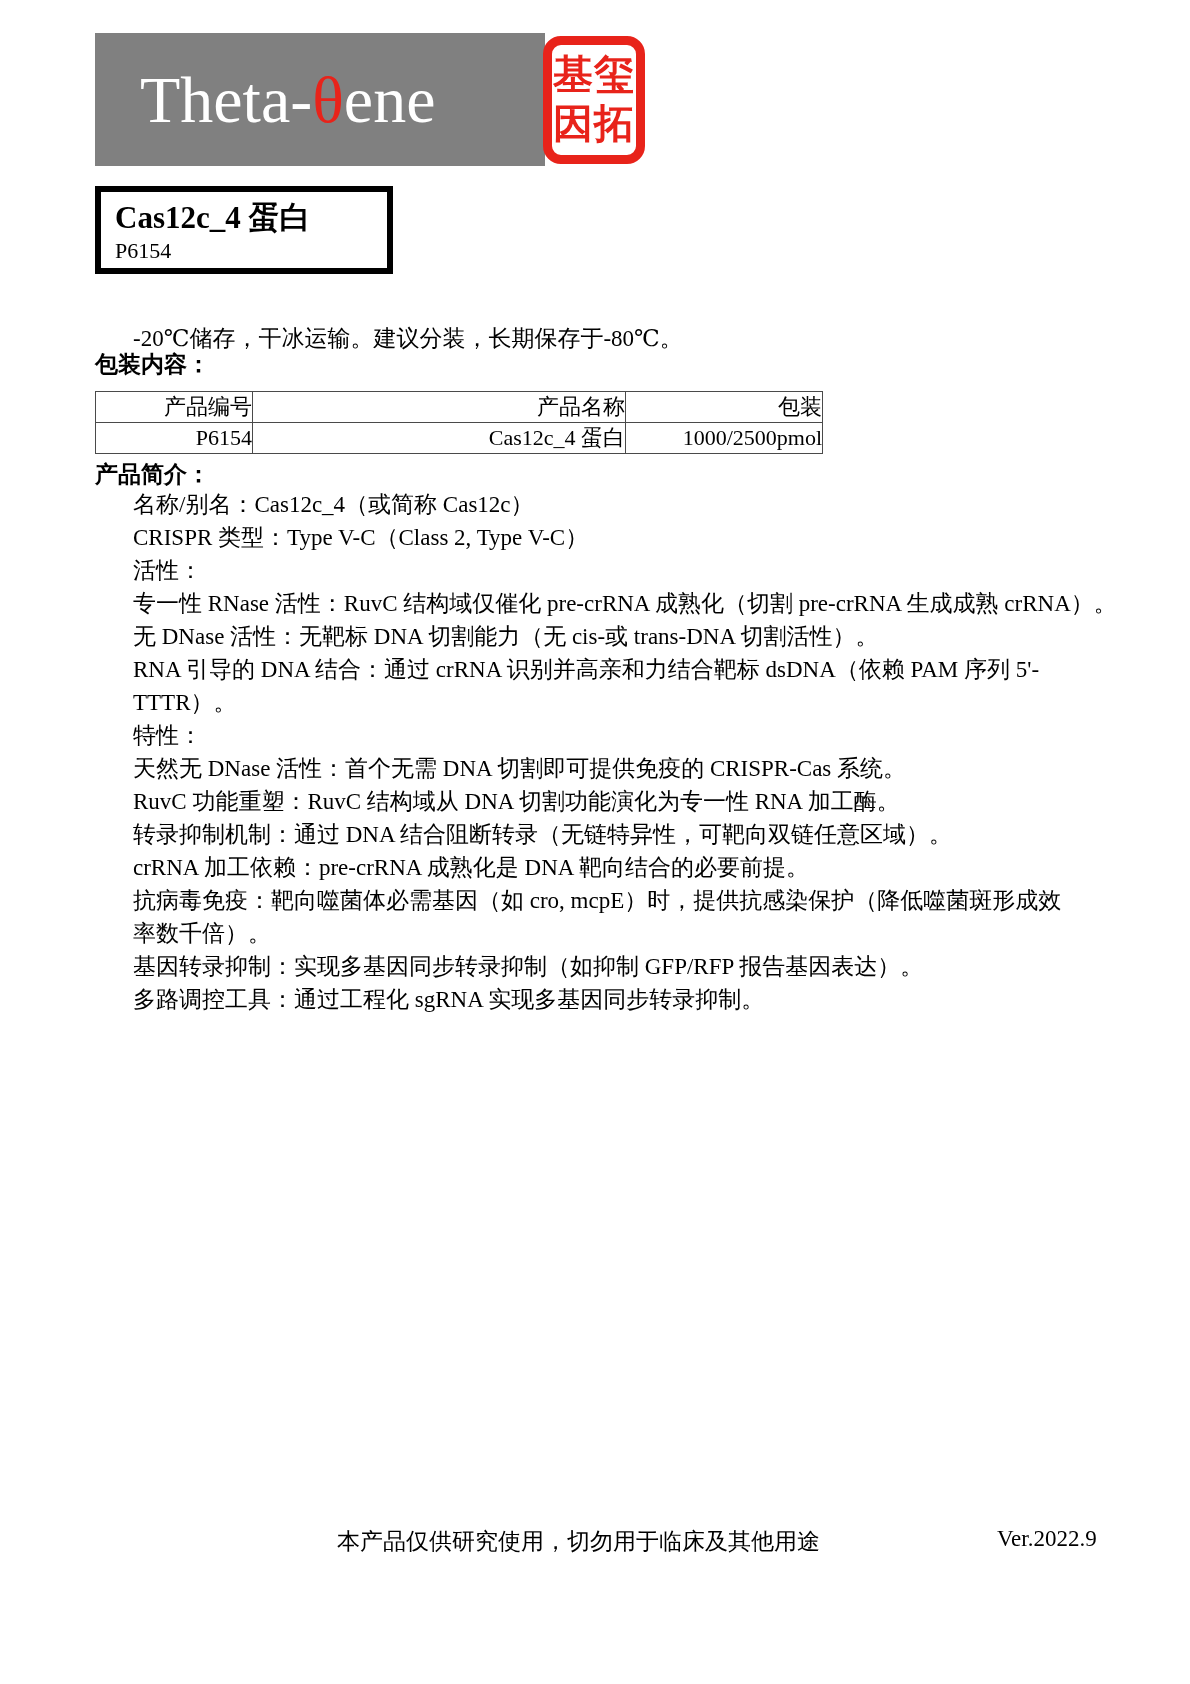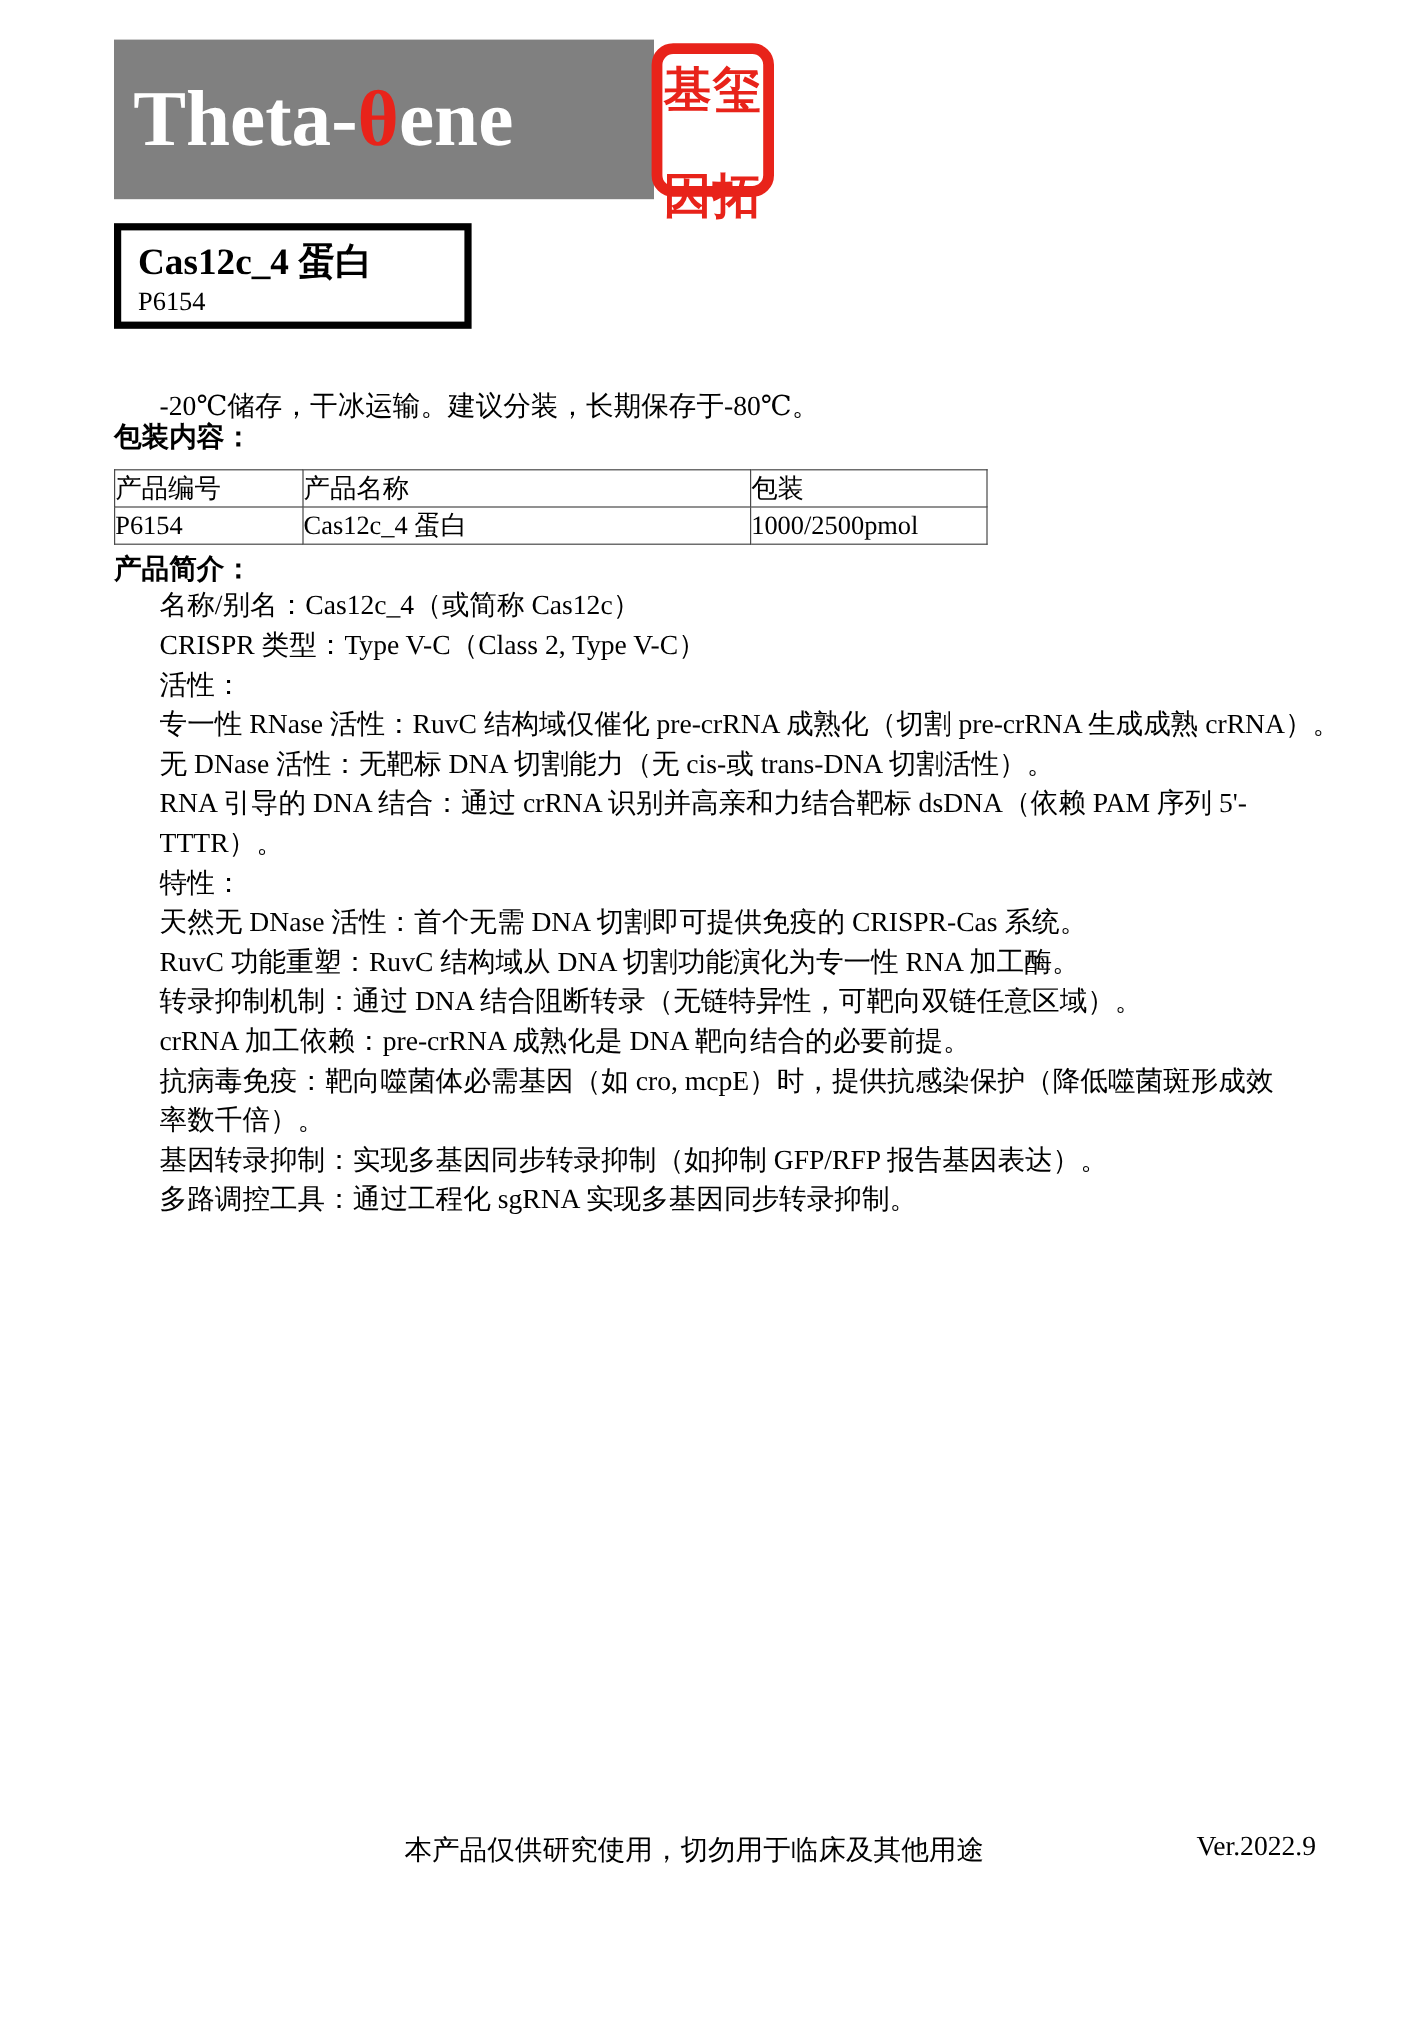--- a/index.html
+++ b/index.html
@@ -23,26 +23,27 @@
     left: 95px;
     top: 33px;
     width: 450px;
     height: 133px;
     background: #808080;
     display: flex;
     align-items: center;
   }
   .logo-text {
     font-size: 66px;
-    font-weight: bold;
+    font-weight: normal;
     color: #ffffff;
     padding-left: 16px;
     letter-spacing: 0px;
     line-height: 1;
     white-space: nowrap;
+    margin-left: 29px;
   }
   .logo-theta { color: #e8231a; }
 
   
   .stamp {
     position: absolute;
     left: 543px;
     top: 36px;
     width: 80px;
     height: 102px;
@@ -56,21 +57,20 @@
     padding: 4px 2px;
     z-index: 2;
   }
   .stamp-row {
     color: #e8231a;
     font-size: 40px;
     line-height: 1.22;
     font-weight: bold;
     letter-spacing: 1px;
     white-space: nowrap;
-    margin-top: 40px;
   }
 
   
   .title-box {
     position: absolute;
     left: 95px;
     top: 186px;
     width: 272px;
     height: 56px;
     border: 6px solid #000000;
@@ -113,21 +113,21 @@
   .pack-table {
     position: absolute;
     left: 95px;
     top: 391px;
     border-collapse: collapse;
     table-layout: fixed;
     font-size: 22px;
   }
   .pack-table th, .pack-table td {
     border: 1.5px solid #4a4a4a;
-    text-align: left;
+    text-align: right;
     vertical-align: middle;
     font-weight: normal;
     height: 29px;
     padding: 0;
     white-space: nowrap;
   }
   .col-code { width: 156px; }
   .col-name { width: 372px; }
   .col-pack { width: 196px; }
 

